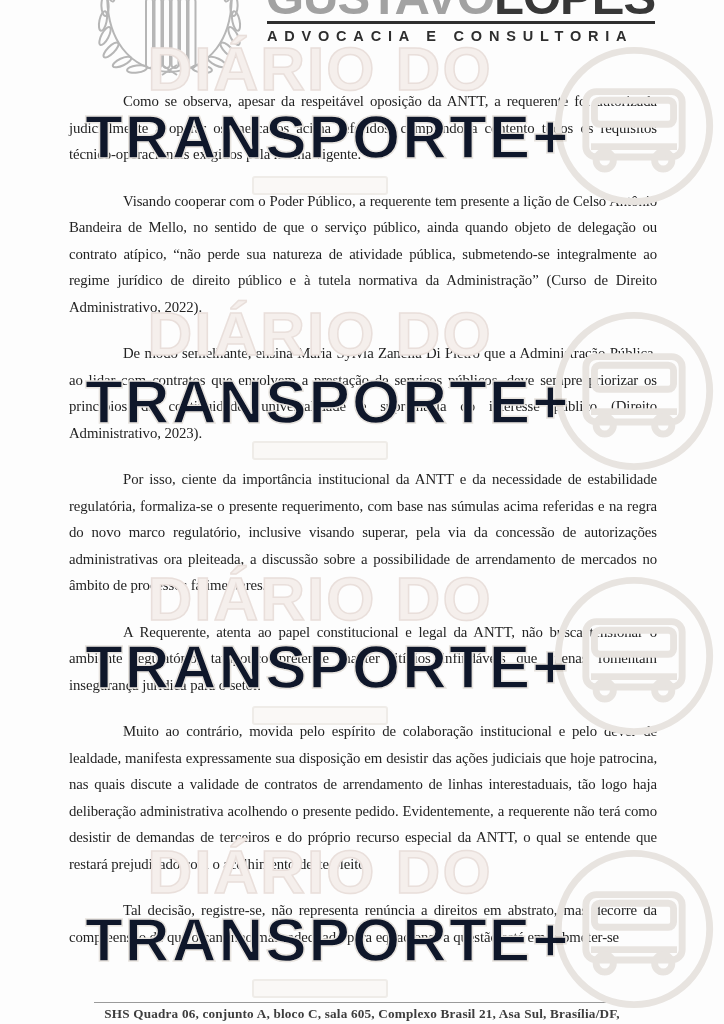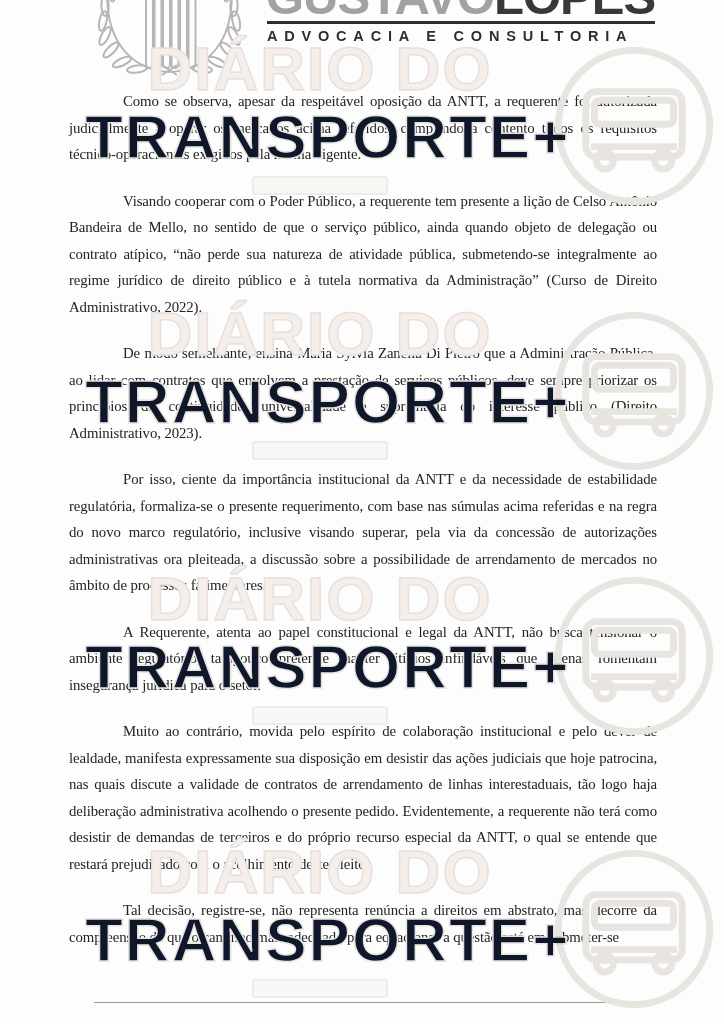--- a/index.html
+++ b/index.html
@@ -174,14 +174,15 @@
     <p class="para">Como se observa, apesar da respeitável oposição da ANTT, a requerente foi autorizada judicialmente a operar os mercados acima referidos, cumprindo a contento todos os requisitos técnico-operacionais exigidos pela norma vigente.</p>
     <p class="para">Visando cooperar com o Poder Público, a requerente tem presente a lição de Celso Antônio Bandeira de Mello, no sentido de que o serviço público, ainda quando objeto de delegação ou contrato atípico, “não perde sua natureza de atividade pública, submetendo-se integralmente ao regime jurídico de direito público e à tutela normativa da Administração” (Curso de Direito Administrativo, 2022).</p>
     <p class="para">De modo semelhante, ensina Maria Sylvia Zanella Di Pietro que a Administração Pública, ao lidar com contratos que envolvem a prestação de serviços públicos, deve sempre priorizar os princípios da continuidade, universalidade e supremacia do interesse público (Direito Administrativo, 2023).</p>
     <p class="para">Por isso, ciente da importância institucional da ANTT e da necessidade de estabilidade regulatória, formaliza-se o presente requerimento, com base nas súmulas acima referidas e na regra do novo marco regulatório, inclusive visando superar, pela via da concessão de autorizações administrativas ora pleiteada, a discussão sobre a possibilidade de arrendamento de mercados no âmbito de processos falimentares.</p>
     <p class="para">A Requerente, atenta ao papel constitucional e legal da ANTT, não busca tensionar o ambiente regulatório, tampouco pretende manter litígios infindáveis que apenas fomentam insegurança jurídica para o setor.</p>
     <p class="para">Muito ao contrário, movida pelo espírito de colaboração institucional e pelo dever de lealdade, manifesta expressamente sua disposição em desistir das ações judiciais que hoje patrocina, nas quais discute a validade de contratos de arrendamento de linhas interestaduais, tão logo haja deliberação administrativa acolhendo o presente pedido. Evidentemente, a requerente não terá como desistir de demandas de terceiros e do próprio recurso especial da ANTT, o qual se entende que restará prejudicado com o acolhimento deste pleito.</p>
     <p class="para">Tal decisão, registre-se, não representa renúncia a direitos em abstrato, mas decorre da compreensão de que o caminho mais adequado para equacionar a questão está em submeter-se</p>
   </div>
 
   <div class="footer-rule"></div>
+  <div class="footer-address">SHS Quadra 06, conjunto A, bloco C, sala 605, Complexo Brasil 21, Asa Sul, Brasília/DF,</div>
 
 </div>
 
 </body></html>

